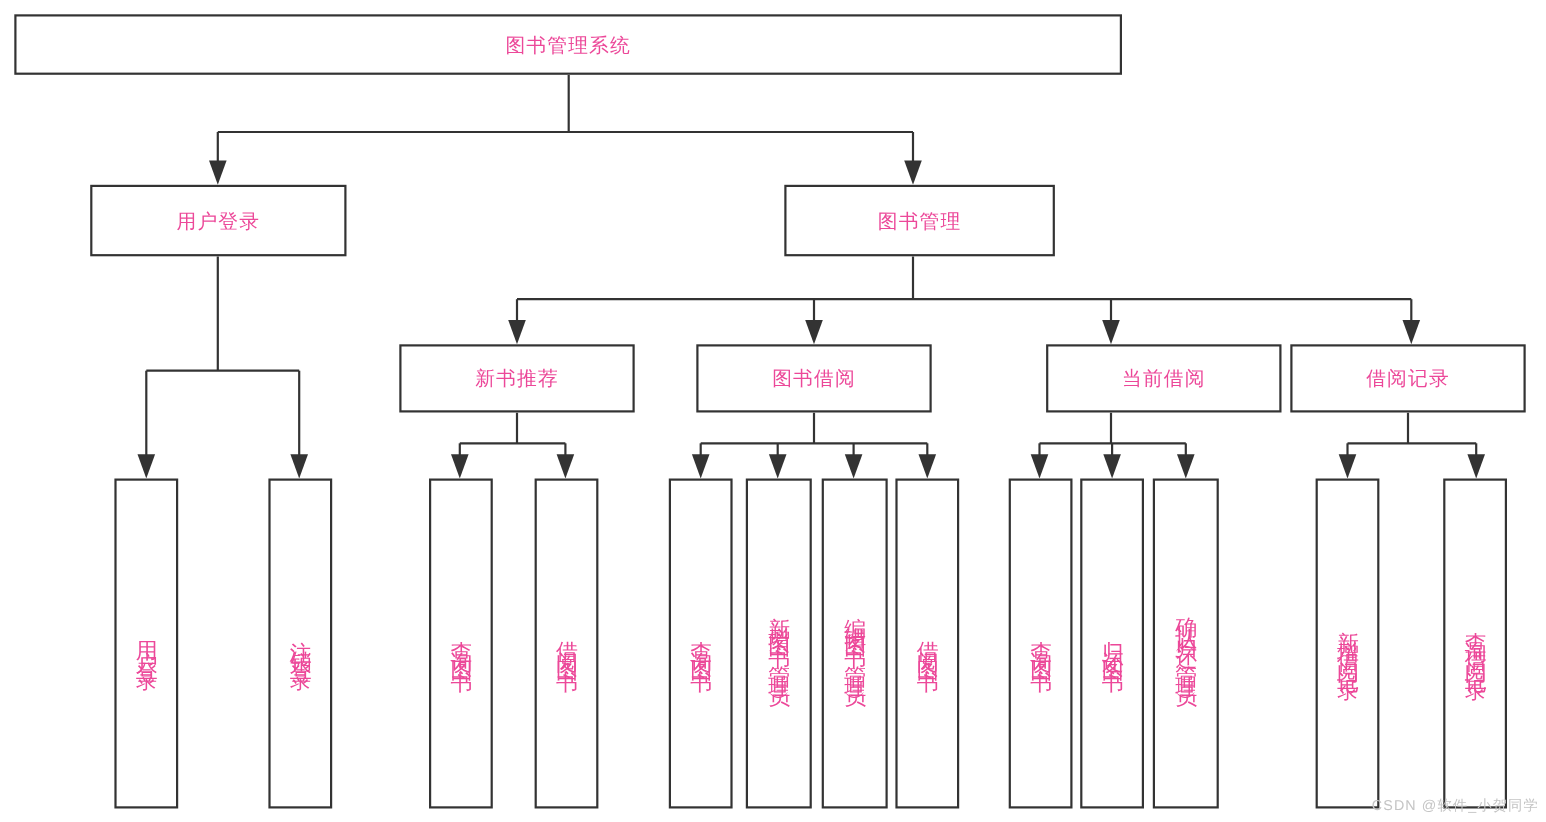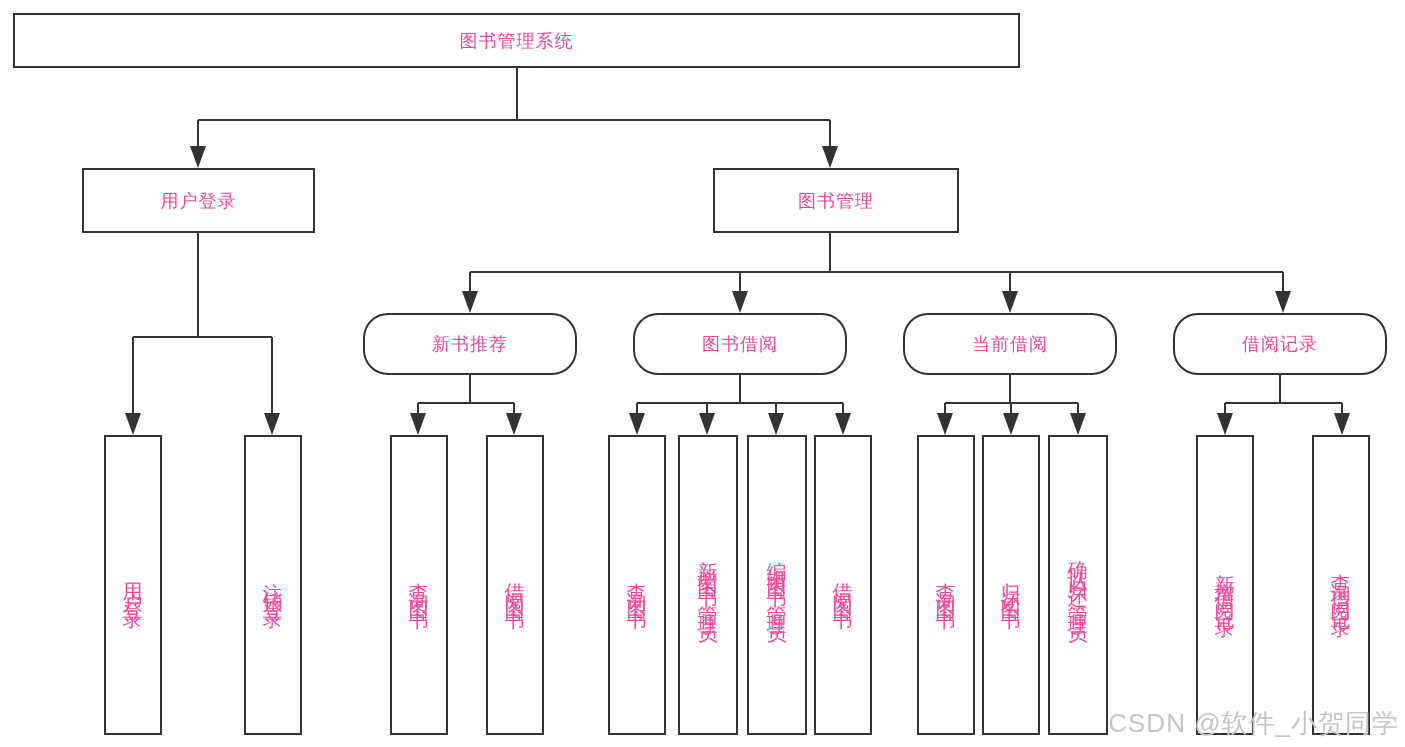--- a/index.html
+++ b/index.html
@@ -46,45 +46,45 @@
     font-size: 20px;
     letter-spacing: 9px;
     line-height: 1;
   }
   
   .root-box    { left: 13px;  top: 13px;  width: 1007px; height: 55px; }
   
   .l2-login    { left: 82px;  top: 168px; width: 233px;  height: 65px; }
   .l2-manage   { left: 713px; top: 168px; width: 246px;  height: 65px; }
   
-  .l3 { top: 313px; width: 214px; height: 62px; border-radius: 25px; }
+  .l3 { top: 313px; width: 214px; height: 62px; }
   .l3-newbook  { left: 363px; }
   .l3-borrow   { left: 633px; }
-  .l3-current  { left: 903px; text-align: center; }
+  .l3-current  { left: 951px; text-align: center; }
   .l3-records  { left: 1173px; }
   
   .l4 { top: 435px; width: 58px; height: 300px; }
   .l4-u1 { left: 104px; }
   .l4-u2 { left: 244px; }
   .l4-n1 { left: 390px; }
   .l4-n2 { left: 486px; }
   .l4-b1 { left: 608px; }
   .l4-b2 { left: 678px; width: 60px; }
   .l4-b3 { left: 747px; width: 60px; }
   .l4-b4 { left: 814px; }
   .l4-c1 { left: 917px; }
   .l4-c2 { left: 982px; }
   .l4-c3 { left: 1048px; width: 60px; }
   .l4-r1 { left: 1196px; }
   .l4-r2 { left: 1312px; }
   .watermark {
     position: absolute;
     right: 6px;
     bottom: 6px;
-    font-size: 26px;
+    font-size: 13px;
     color: #c5c5c5;
     letter-spacing: 1px;
     z-index: 3;
     white-space: nowrap;
   }
 </style>
 </head>
 <body>
 
 <div class="canvas">

